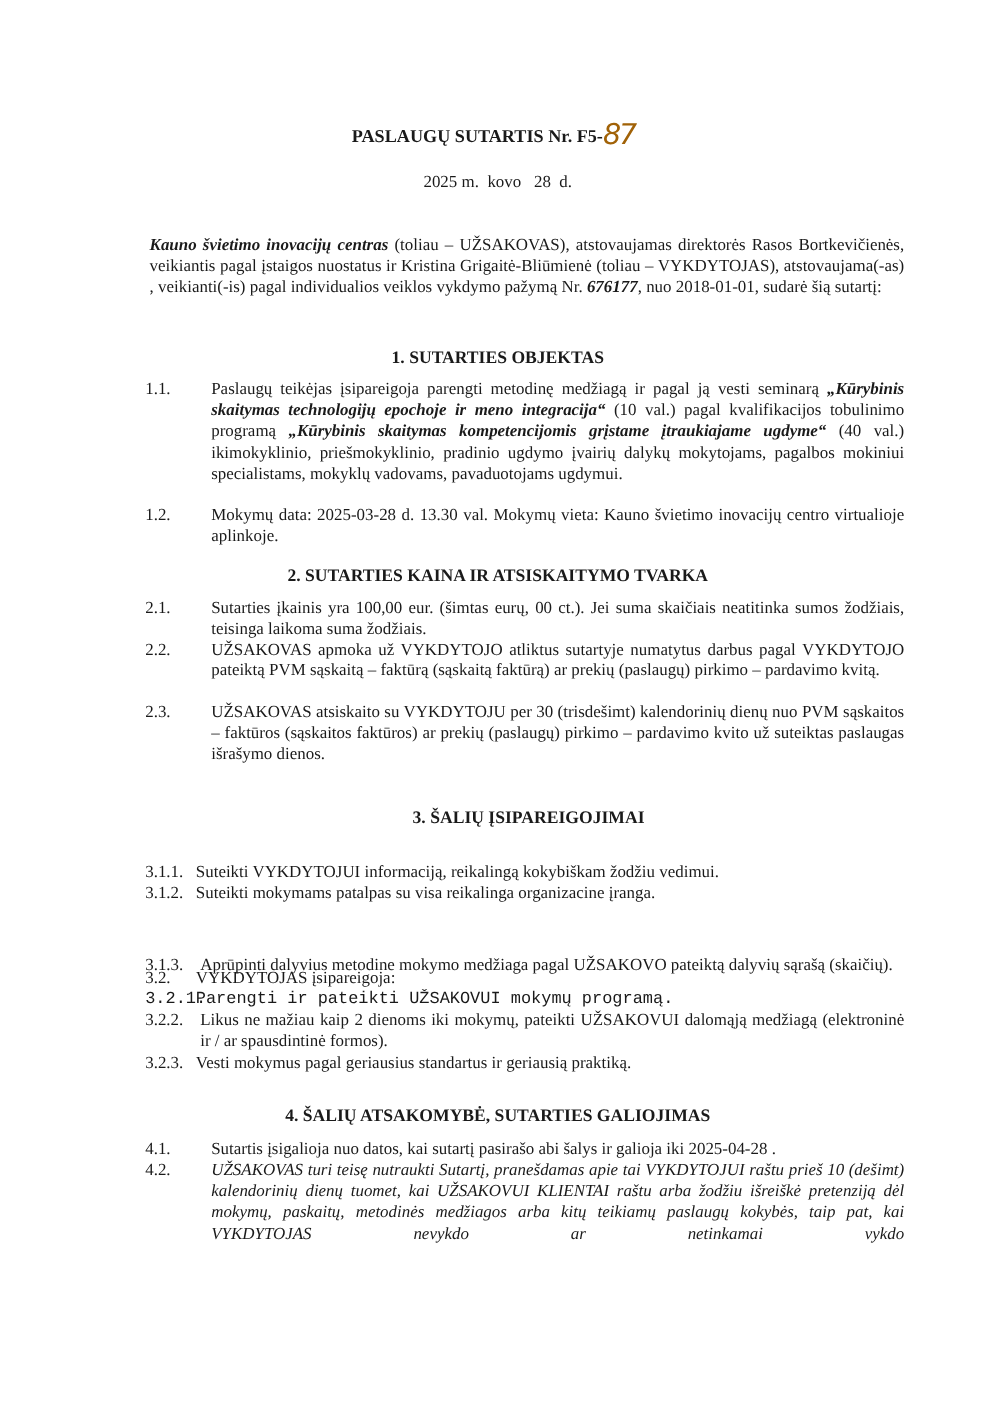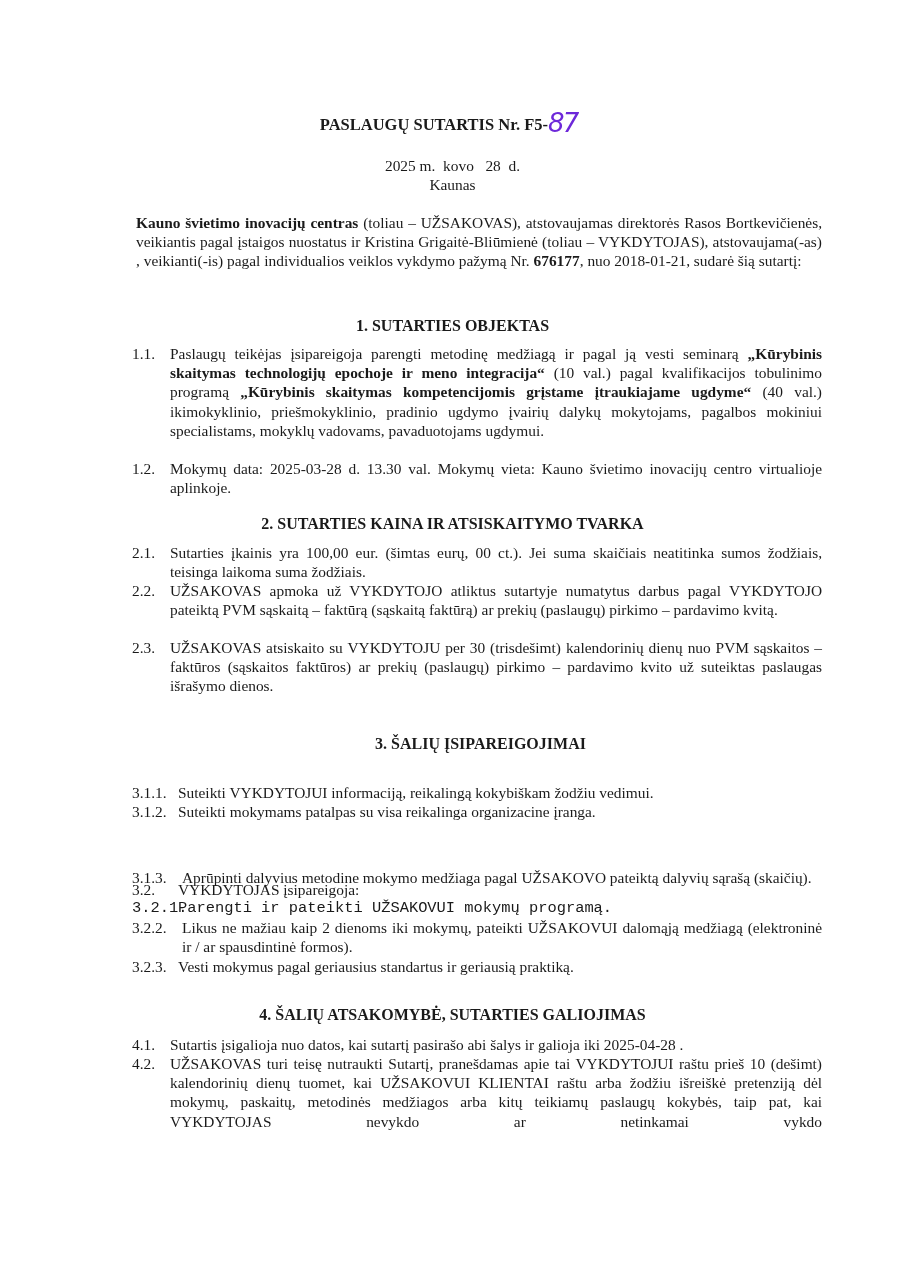--- a/index.html
+++ b/index.html
@@ -8,57 +8,56 @@
     font-family: "Liberation Serif", "DejaVu Serif", serif;
     color: #1a1a1a; font-size: 15.4px; line-height: 19.2px;
   }
   .page { position: absolute; left: 0; top: 0; width: 905px; height: 1280px; }
   .title {
     position: absolute; top: 112px; left: 0; width: 905px; text-align: center;
     font-weight: bold; font-size: 16.5px;
   }
   .title .inner { position: relative; left: -4px; }
   .handwritten {
-    font-family: "DejaVu Sans", sans-serif; color: #6d28d9; font-weight: normal;
+    font-family: "DejaVu Sans", sans-serif; color: #a16207; font-weight: normal;
     font-size: 26px; font-style: italic; letter-spacing: -2px; position: relative; top: 2px;
   }
   .dateline { position: absolute; top: 156px; left: 0; width: 905px; text-align: center; }
   .city { position: absolute; top: 175px; left: 0; width: 905px; text-align: center; }
   .intro {
     position: absolute; top: 213px; left: 136px; width: 686px; text-align: justify;
   }
   .sec-h {
     position: absolute; left: 0; width: 905px; text-align: center; font-weight: bold; font-size: 16px;
   }
   .item { position: absolute; left: 132px; width: 690px; }
   .item .num { position: absolute; left: 0; top: 0; width: 42px; }
-  .item .txt { margin-left: 38px; text-align: justify; }
+  .item .txt { margin-left: 60px; text-align: justify; }
   .sub { position: absolute; left: 132px; width: 690px; }
   .sub .num { position: absolute; left: 0; top: 0; width: 46px; }
   .sub .txt { margin-left: 46px; text-align: justify; }
   .sub.deep .txt { margin-left: 50px; }
   .sub.deep .num { width: 50px; }
-  b { font-weight: bold; }
-  .last-line-justify { text-align-last: justify; }
+  b { font-weight: bold; font-style: italic; }
+  .last-line-justify { text-align-last: justify; font-style: italic; }
 </style>
 </head>
 <body>
 
 <div class="page">
 
   <div class="title">
     <span class="inner">
       <span>PASLAUGŲ SUTARTIS Nr. F5-</span><span class="handwritten">87</span>
     </span>
   </div>
   <div class="dateline" style="white-space:pre;">2025 m.  kovo   28  d.</div>
-  <div class="city">Kaunas</div>
 
   <div class="intro">
-    <b>Kauno švietimo inovacijų centras</b><span> (toliau – UŽSAKOVAS), atstovaujamas direktorės Rasos Bortkevičienės, veikiantis pagal įstaigos nuostatus ir Kristina Grigaitė-Bliūmienė  (toliau – VYKDYTOJAS), atstovaujama(-as) , veikianti(-is) pagal  individualios veiklos vykdymo pažymą Nr. </span><b>676177</b><span>, nuo 2018-01-21, sudarė šią sutartį:</span>
+    <b>Kauno švietimo inovacijų centras</b><span> (toliau – UŽSAKOVAS), atstovaujamas direktorės Rasos Bortkevičienės, veikiantis pagal įstaigos nuostatus ir Kristina Grigaitė-Bliūmienė  (toliau – VYKDYTOJAS), atstovaujama(-as) , veikianti(-is) pagal  individualios veiklos vykdymo pažymą Nr. </span><b>676177</b><span>, nuo 2018-01-01, sudarė šią sutartį:</span>
   </div>
 
   <div class="sec-h" style="top:316px;">1. SUTARTIES OBJEKTAS</div>
 
   <div class="item" style="top:344px;">
     <span class="num">1.1.</span>
     <div class="txt">
       <span>Paslaugų teikėjas įsipareigoja parengti metodinę medžiagą ir pagal ją vesti seminarą </span><b>„Kūrybinis skaitymas technologijų epochoje ir meno integracija“</b><span> (10 val.) pagal kvalifikacijos tobulinimo programą </span><b>„Kūrybinis skaitymas kompetencijomis grįstame įtraukiajame ugdyme“</b><span> (40 val.) ikimokyklinio, priešmokyklinio, pradinio ugdymo įvairių dalykų mokytojams, pagalbos mokiniui specialistams, mokyklų vadovams, pavaduotojams ugdymui.</span>
     </div>
   </div>

